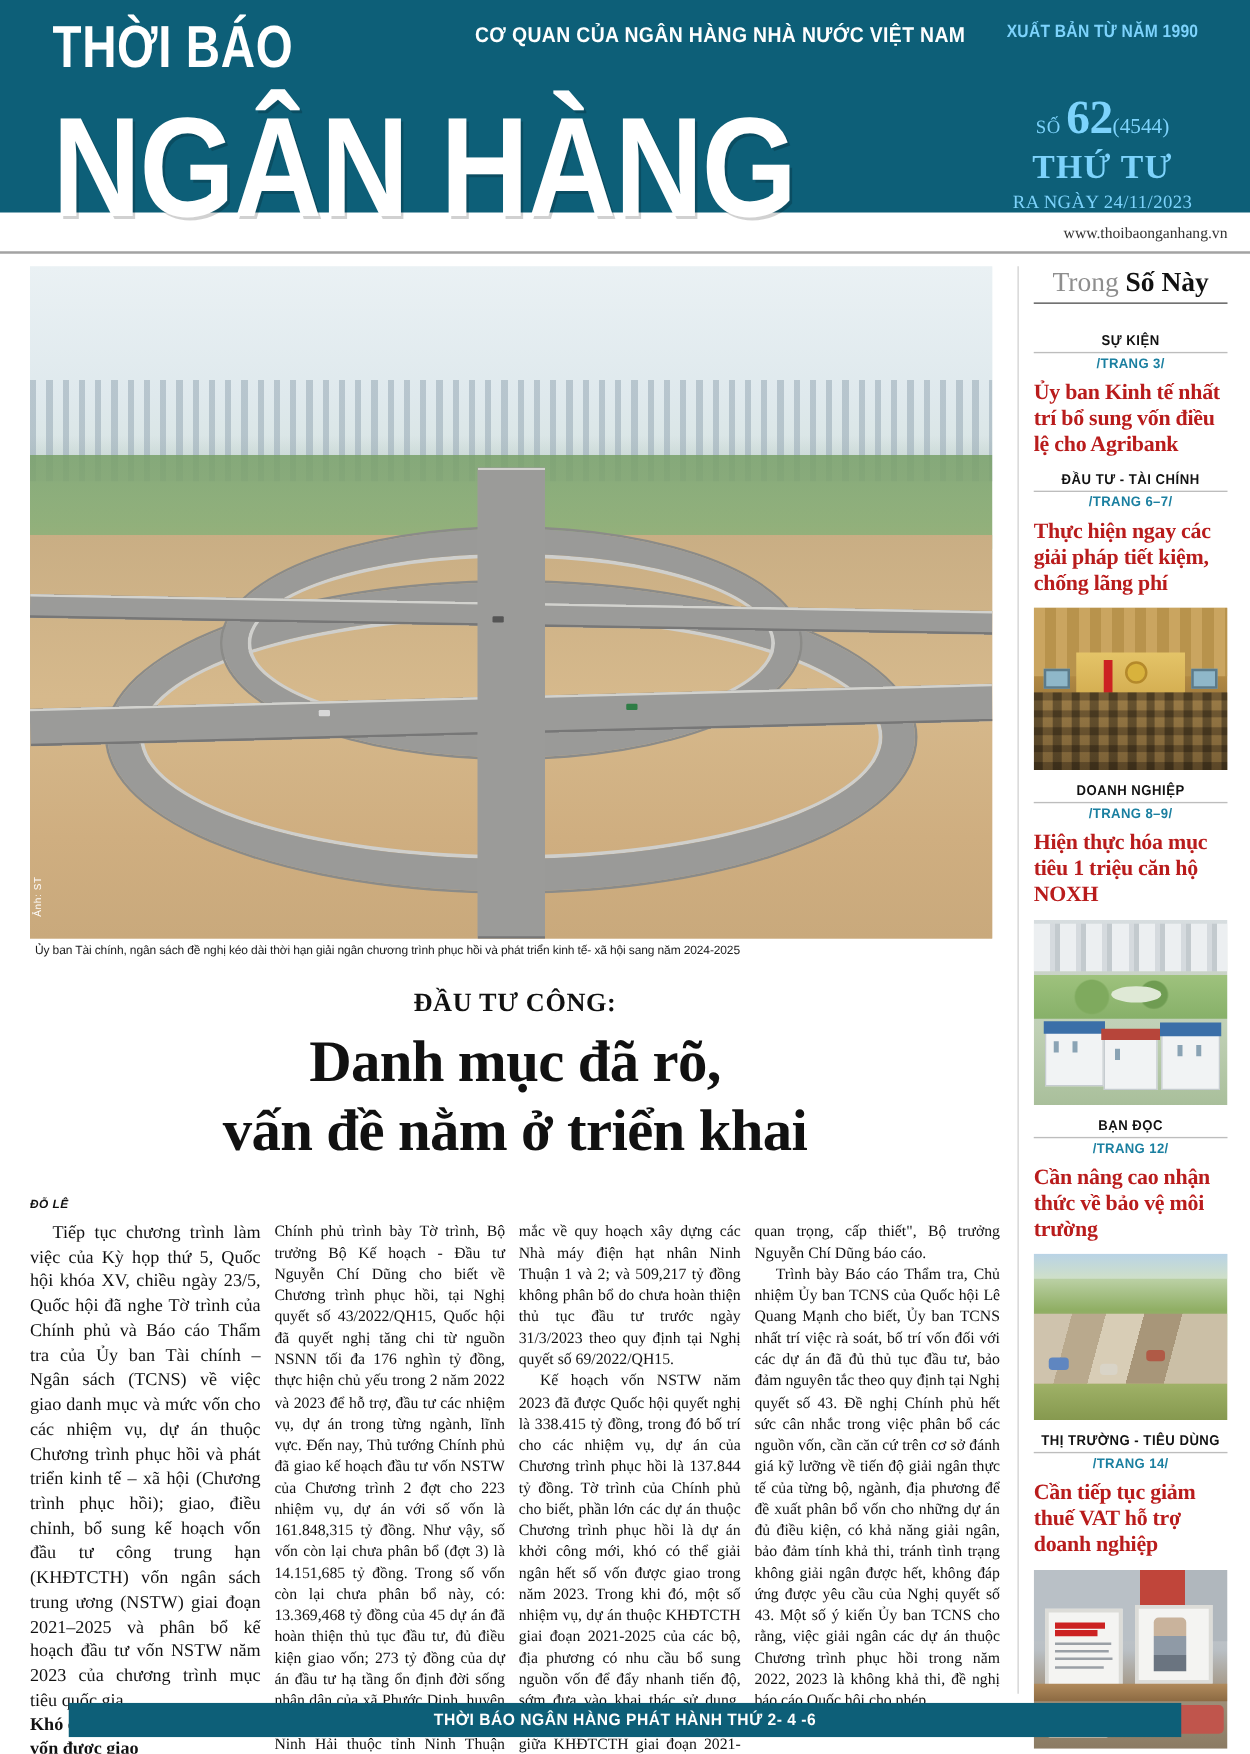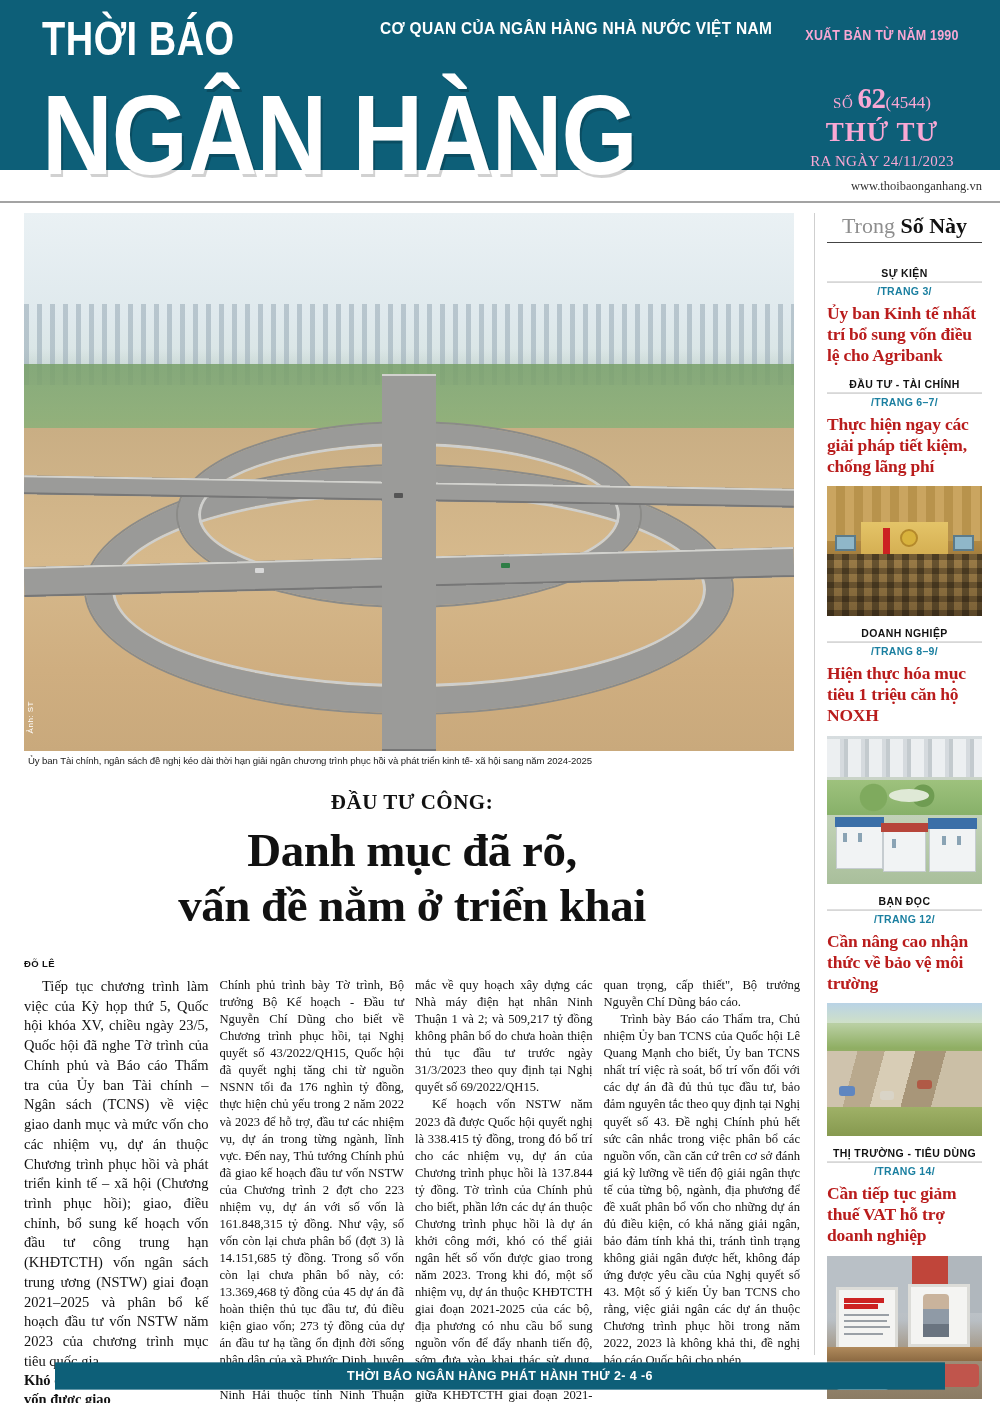--- a/index.html
+++ b/index.html
@@ -58,41 +58,41 @@
     font-weight: bold;
     font-size: 15.5px;
     color: #ffffff;
     letter-spacing: 0.3px;
     transform: scaleY(1.1);
     white-space: nowrap;
   }
   .mh-right {
     position: absolute;
     right: 18px;
-    top: 28px;
+    top: 18px;
     width: 200px;
     text-align: center;
-    color: #f9a8d4;
+    color: #7dd3fc;
   }
   .mh-since {
     font-family: "Liberation Sans", sans-serif;
     font-weight: bold;
     font-size: 12.5px;
     letter-spacing: 0.2px;
     transform: scaleY(1.15);
     white-space: nowrap;
   }
   .mh-issue {
     margin-top: 40px;
     font-family: "Liberation Serif", serif;
     font-size: 17px;
     white-space: nowrap;
   }
   .mh-issue .lbl { font-size: 15px; letter-spacing: 0.5px; }
-  .mh-issue .num { font-size: 29px; font-weight: bold; letter-spacing: -0.5px; }
+  .mh-issue .num { font-size: 38px; font-weight: bold; letter-spacing: -0.5px; }
   .mh-issue .par { font-size: 17px; }
   .mh-day {
     font-family: "Liberation Serif", serif;
     font-weight: bold;
     font-size: 27px;
     letter-spacing: 1px;
     margin-top: 2px;
   }
   .mh-date {
     font-family: "Liberation Serif", serif;
@@ -179,20 +179,21 @@
   }
 
   
   .byline {
     font-family: "Liberation Sans", sans-serif;
     font-weight: bold;
     font-size: 9.5px;
     color: #111111;
     letter-spacing: 0.4px;
     margin-top: 26px;
+    font-style: italic;
   }
   .cols {
     display: flex;
     margin-top: 8px;
     gap: 0;
   }
   .col {
     font-family: "Liberation Serif", serif;
     font-size: 12.6px;
     line-height: 1.355;

